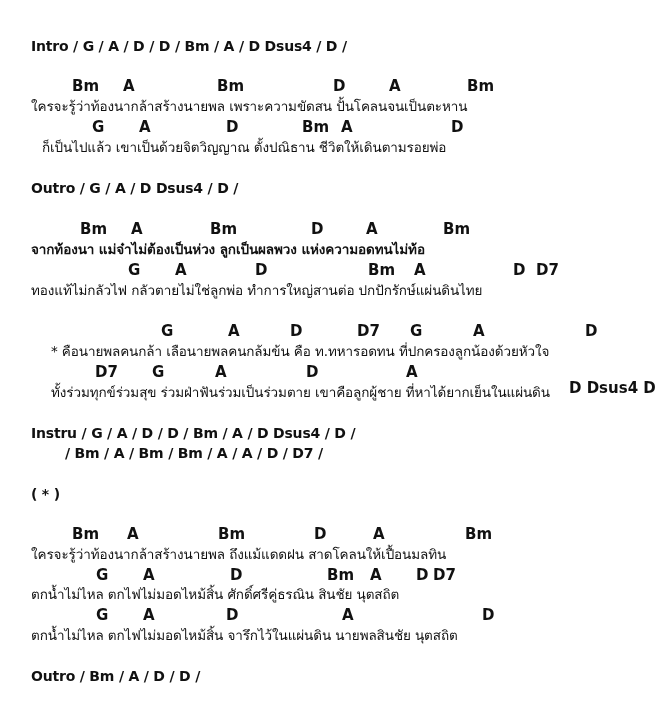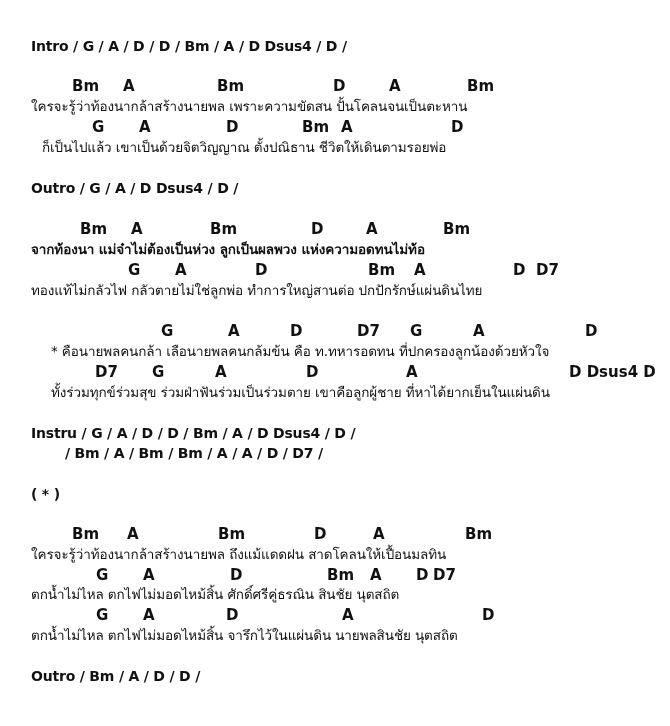--- a/index.html
+++ b/index.html
@@ -100,21 +100,21 @@
         <span class="chord" style="left: 473px; top: 323px;">A</span>
         <span class="chord" style="left: 585px; top: 323px;">D</span>
       </div>
     <div class="line lyric" style="left:51px; top:343px;">* คือนายพลคนกล้า เลือนายพลคนกล้มข้น  คือ ท.ทหารอดทน ที่ปกครองลูกน้องด้วยหัวใจ</div>
     <div class="chordrow">
         <span class="chord" style="left: 95px; top: 364px;">D7</span>
         <span class="chord" style="left: 152px; top: 364px;">G</span>
         <span class="chord" style="left: 215px; top: 364px;">A</span>
         <span class="chord" style="left: 306px; top: 364px;">D</span>
         <span class="chord" style="left: 406px; top: 364px;">A</span>
-        <span class="chord" style="left: 569px; top: 364px;">D Dsus4 D</span>
+        <span class="chord" style="left: 569px; top: 380px;">D Dsus4 D</span>
       </div>
     <div class="line lyric" style="left:51px; top:384px;">ทั้งร่วมทุกข์ร่วมสุข ร่วมฝ่าฟันร่วมเป็นร่วมตาย เขาคือลูกผู้ชาย ที่หาได้ยากเย็นในแผ่นดิน</div>
   </div>
 
   <div class="line section" style="left:31px; top:425px;">Instru  / G / A / D / D / Bm / A / D Dsus4 / D /</div>
   <div class="line section" style="left:65px; top:445px;">/ Bm / A / Bm / Bm / A / A / D / D7 /</div>
 
   <div class="line section" style="left:31px; top:486px;">( * )</div>
 
   <div>

